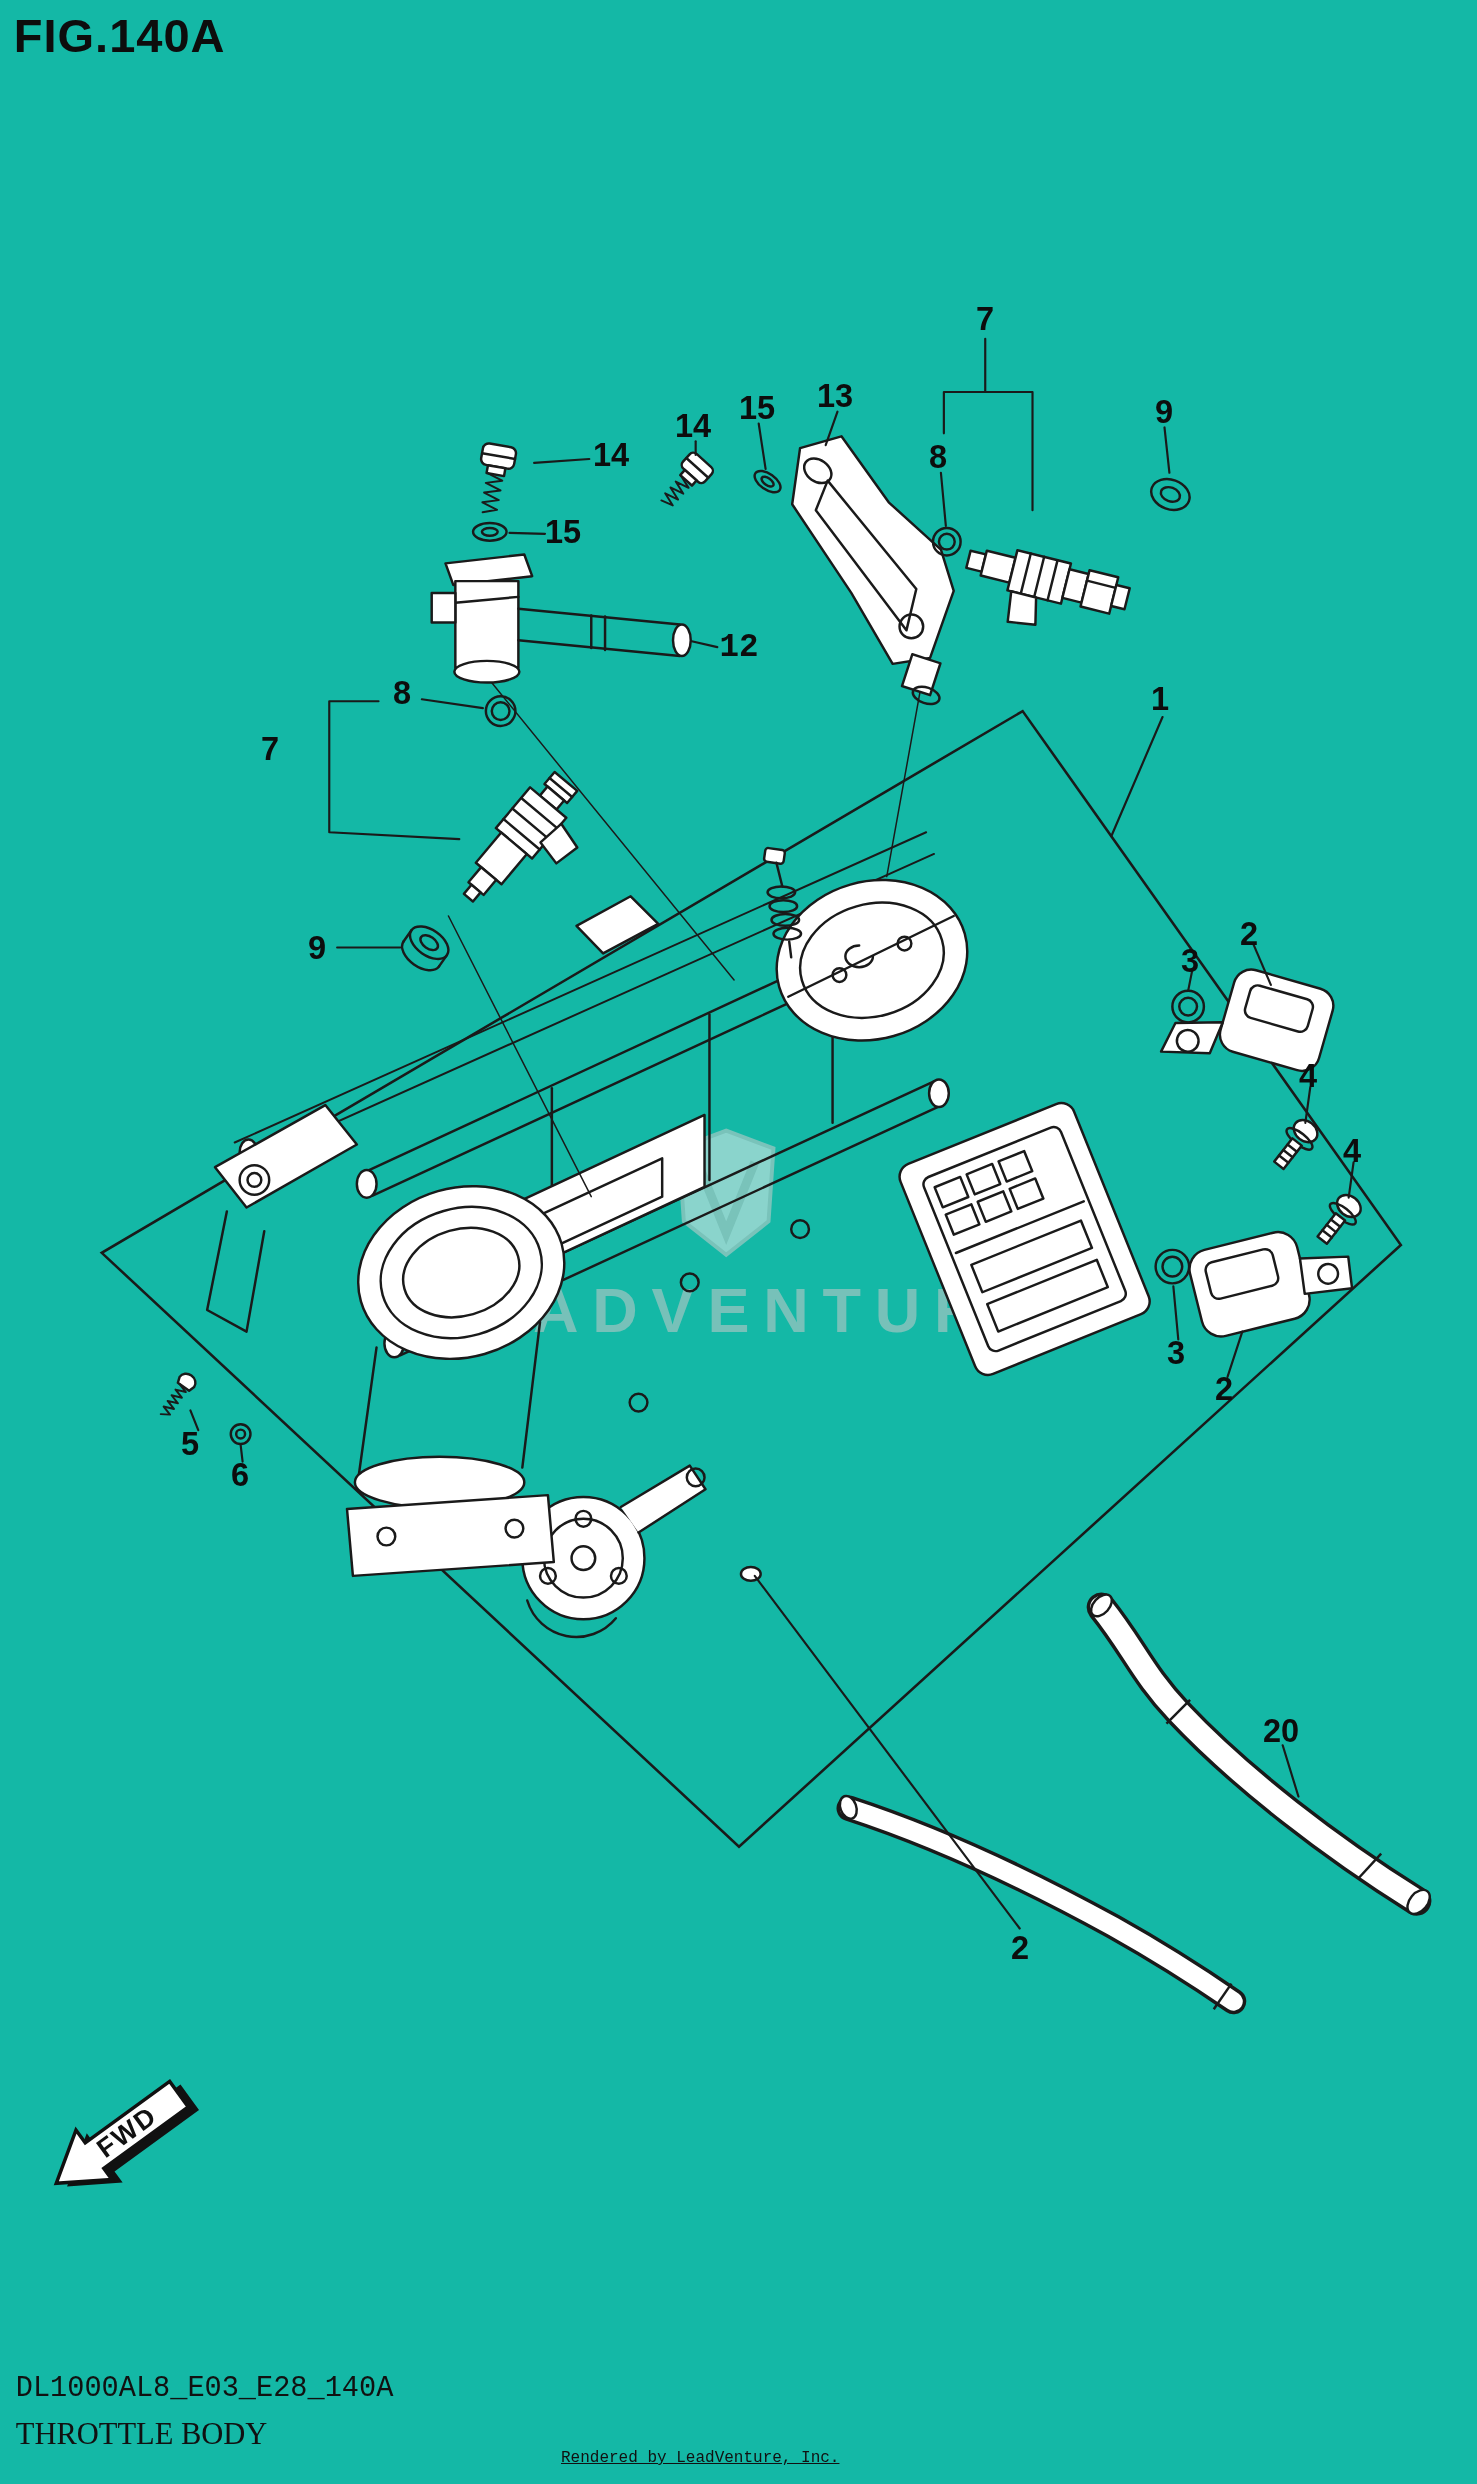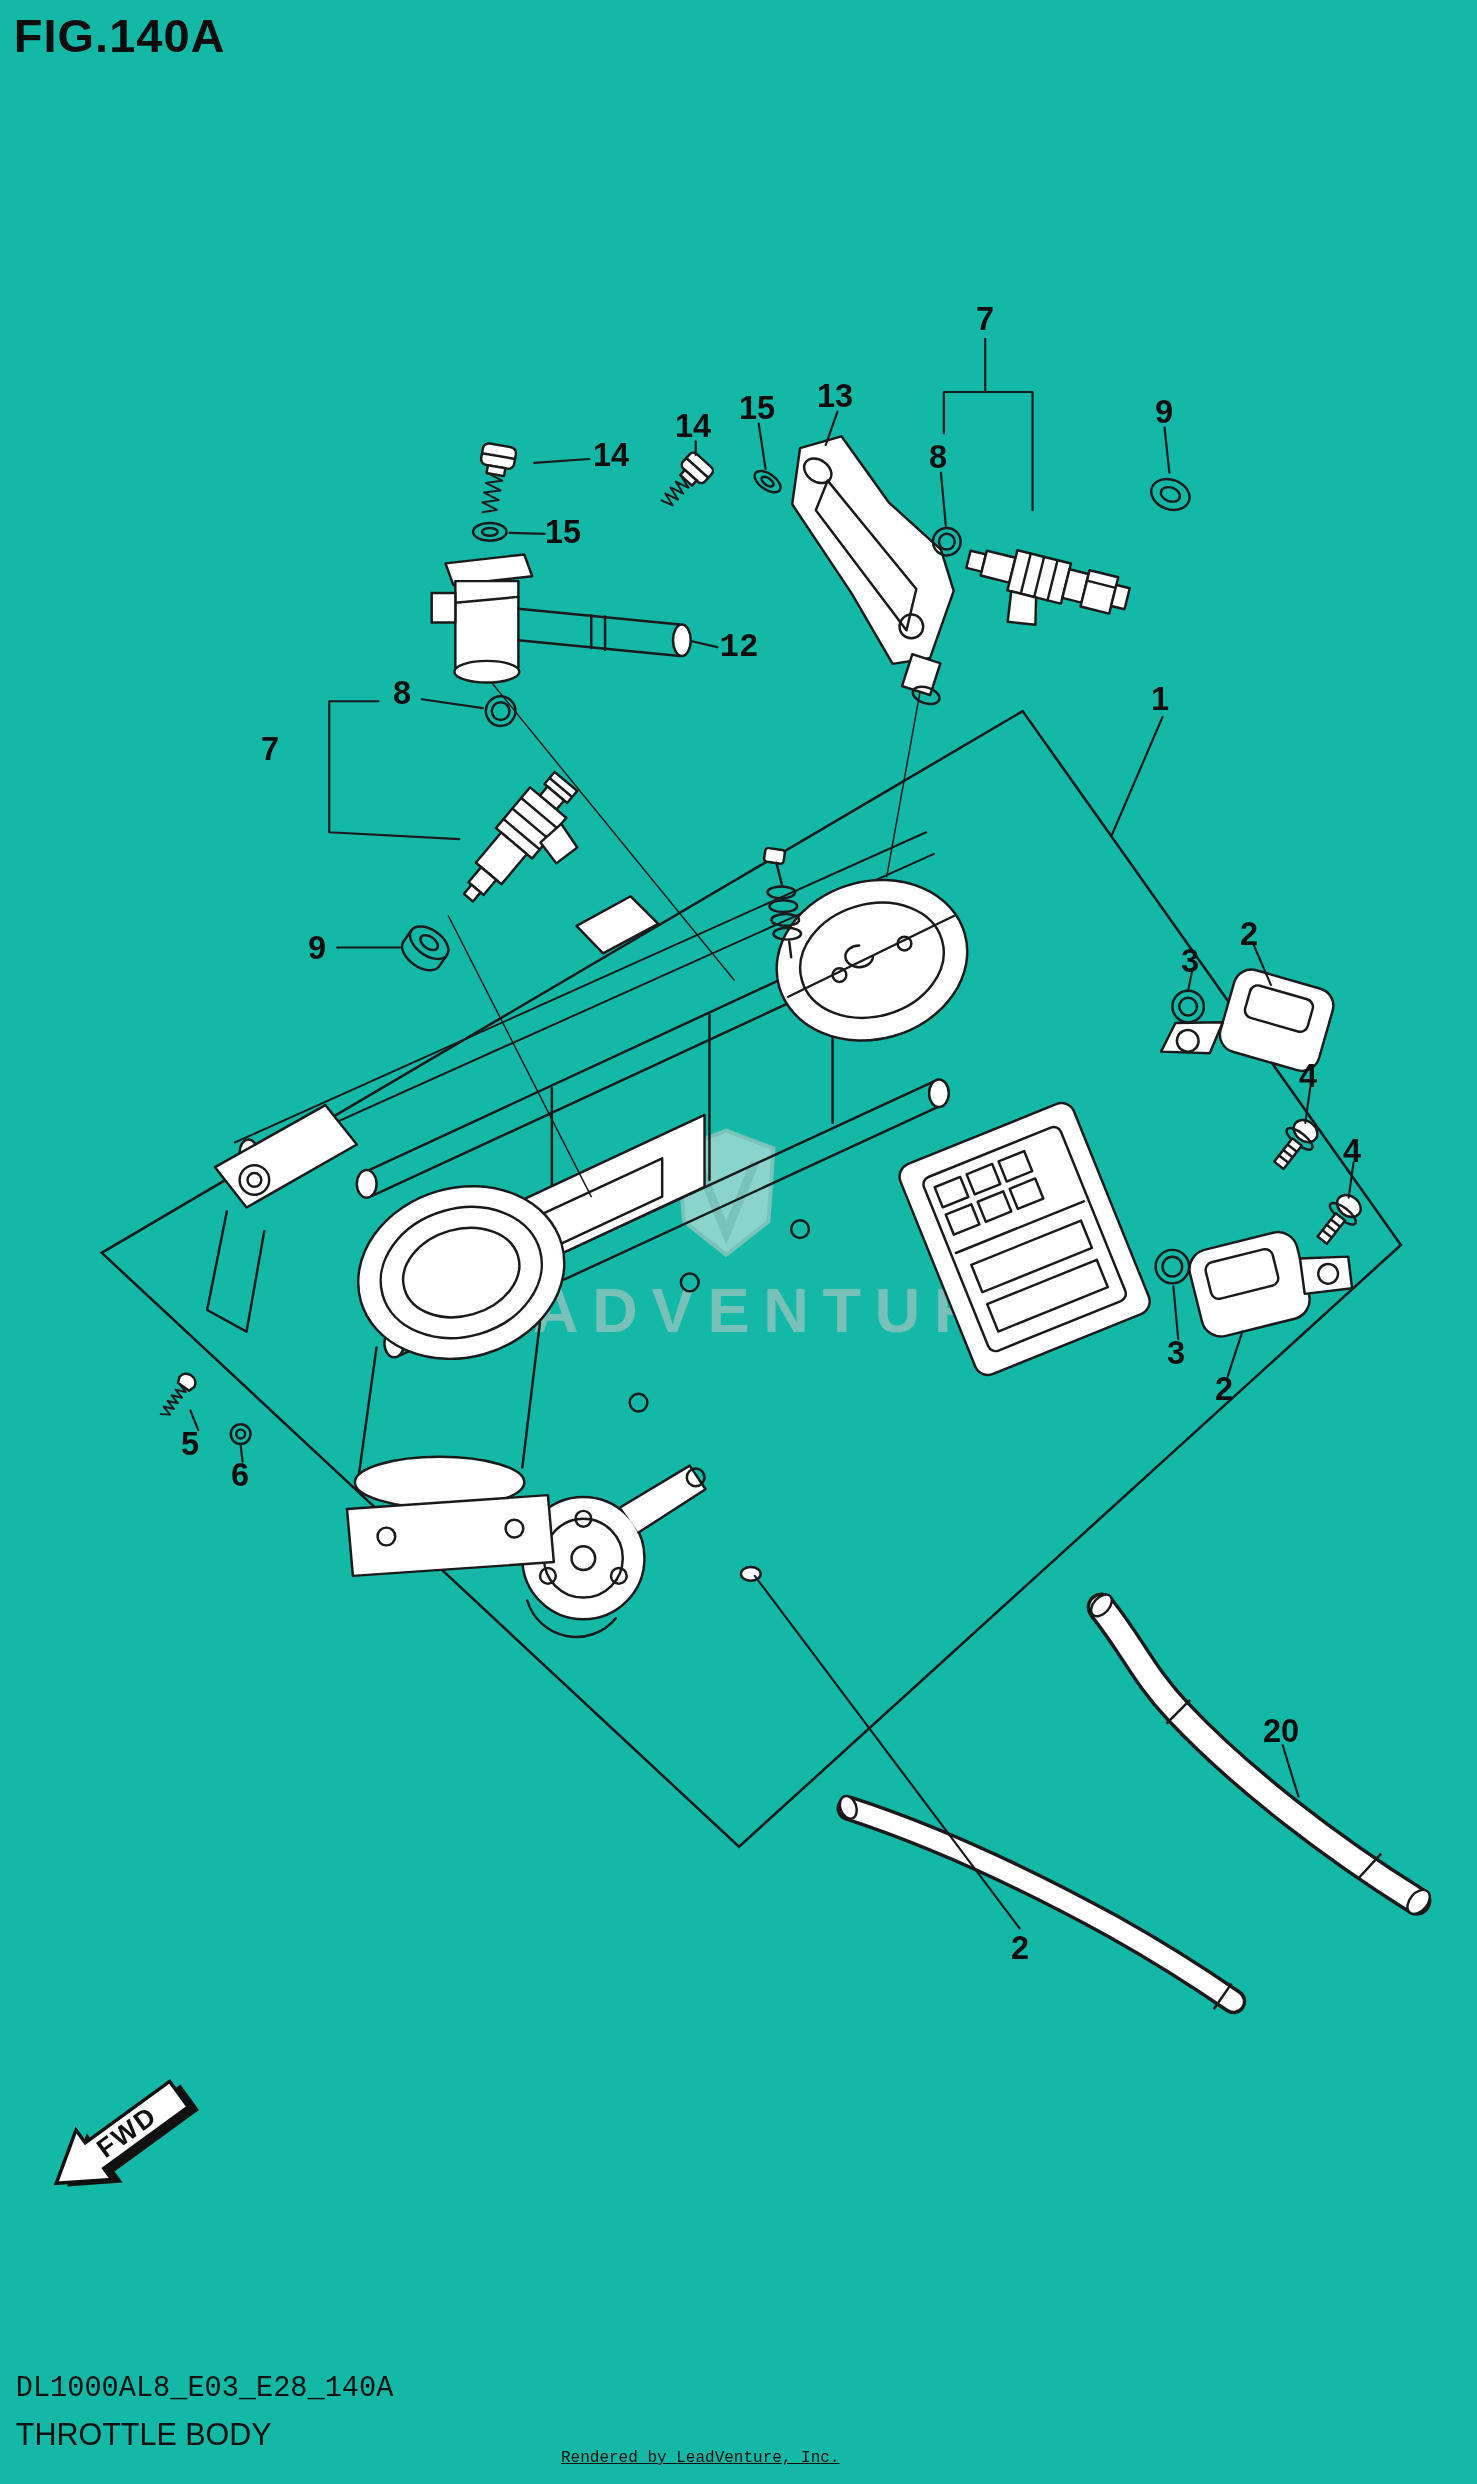--- a/index.html
+++ b/index.html
@@ -16,21 +16,21 @@
   .callout {
     position:absolute; transform:translate(-50%,-50%);
     font-size:32.5px; font-weight:bold; color:#0d0d0d; white-space:nowrap;
   }
   .footer-code {
     position:absolute; left:15.8px; top:2372px;
     font-family:"Liberation Mono", monospace; font-size:28.6px; color:#111;text-align:right;
   }
   .footer-name {
     position:absolute; left:15.8px; top:2417px;
-    font-family:Liberation Sans, sans-serif; font-size:30.5px; color:#111;
+    font-family:Liberation Serif, serif; font-size:30.5px; color:#111;
   }
   .footer-credit {
     position:absolute; left:561px; top:2449px;
     font-family:"Liberation Mono", monospace; font-size:16px; color:#111;text-decoration:underline;
   }
 </style>
 </head>
 <body>
 
 <div class="page">

